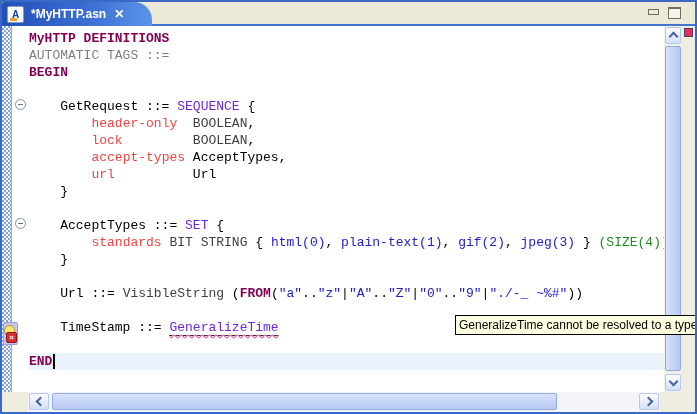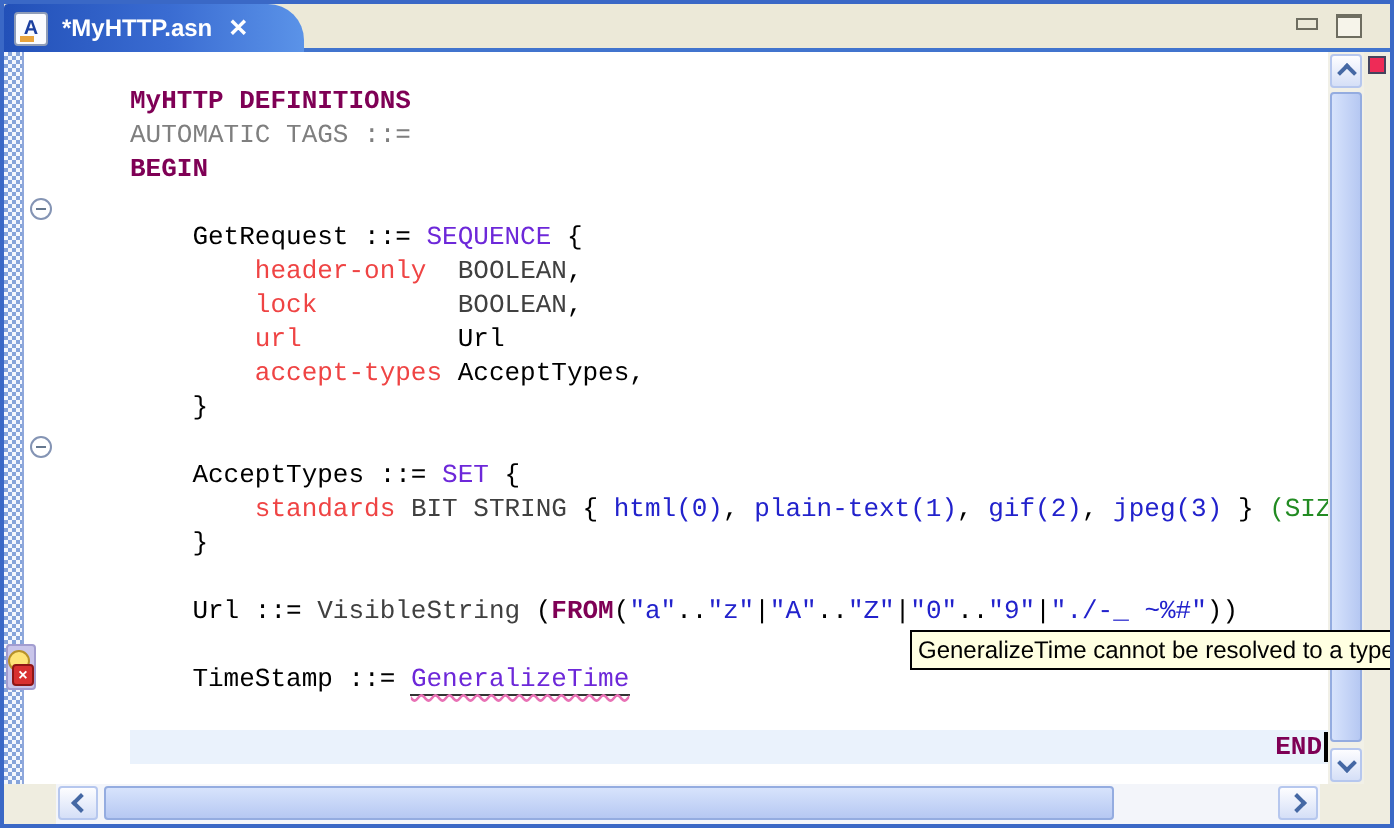--- a/index.html
+++ b/index.html
@@ -38,23 +38,23 @@
   .bulb i{display:block;position:absolute;left:2px;bottom:-3px;width:4px;height:3px;background:#B0B0A8;}
   .errbadge{position:absolute;right:0;bottom:1px;width:9px;height:9px;background:#D83030;
     border:1px solid #8E1616;border-radius:2px;color:#fff;font-size:8px;font-weight:bold;
     line-height:9px;text-align:center;font-family:"Liberation Sans",sans-serif;}
   .gutter{position:absolute;left:10px;top:0;bottom:0;width:17px;background:#fff;}
   .fold{position:absolute;left:3px;width:9px;height:9px;border:1px solid #8494B4;
     border-radius:50%;background:#fff;box-sizing:content-box;}
   .fold::after{content:"";position:absolute;left:2px;right:2px;top:4px;height:1px;background:#66788F;}
   .code{position:absolute;left:27px;top:0;right:31px;bottom:0;overflow:hidden;
     font-family:"Liberation Mono","DejaVu Sans Mono",monospace;font-size:13px;line-height:17px;
-    padding-top:16px;margin-left:36px;}
+    padding-top:4px;}
   .ln{height:17px;white-space:pre;}
-  .ln.cur{background:#EAF2FC;text-align:right;}
+  .ln.cur{background:#EAF2FC;}
   .c-k{color:#7F0055;font-weight:bold;}
   .c-g{color:#7F7F7F;}
   .c-f{color:#ef4444;}
   .c-a{color:#6d28d9;}
   .c-t{color:#404040;}
   .c-b{color:#2222CC;}
   .c-gn{color:#228B22;}
   .c-d{color:#000;}
   .c-e{color:#6d28d9;border-bottom:1px solid #333;
     text-decoration:underline wavy #E871B5;text-underline-offset:3px;}
@@ -123,22 +123,22 @@
       </div>
 
     <div class="code">
         <div class="ln"><span class="c-k">MyHTTP DEFINITIONS</span></div>
         <div class="ln"><span class="c-g">AUTOMATIC TAGS ::=</span></div>
         <div class="ln"><span class="c-k">BEGIN</span></div>
         <div class="ln"></div>
         <div class="ln"><span class="c-d">    GetRequest ::= </span><span class="c-a">SEQUENCE</span><span class="c-d"> {</span></div>
         <div class="ln"><span class="c-d">        </span><span class="c-f">header-only</span><span class="c-d">  </span><span class="c-t">BOOLEAN</span><span class="c-d">,</span></div>
         <div class="ln"><span class="c-d">        </span><span class="c-f">lock</span><span class="c-d">         </span><span class="c-t">BOOLEAN</span><span class="c-d">,</span></div>
+        <div class="ln"><span class="c-d">        </span><span class="c-f">accept-types</span><span class="c-d"> AcceptTypes,</span></div>
         <div class="ln"><span class="c-d">        </span><span class="c-f">url</span><span class="c-d">          Url</span></div>
-        <div class="ln"><span class="c-d">        </span><span class="c-f">accept-types</span><span class="c-d"> AcceptTypes,</span></div>
         <div class="ln"><span class="c-d">    }</span></div>
         <div class="ln"></div>
         <div class="ln"><span class="c-d">    AcceptTypes ::= </span><span class="c-a">SET</span><span class="c-d"> {</span></div>
         <div class="ln"><span class="c-d">        </span><span class="c-f">standards</span><span class="c-d"> </span><span class="c-t">BIT STRING</span><span class="c-d"> { </span><span class="c-b">html(0)</span><span class="c-d">, </span><span class="c-b">plain-text(1)</span><span class="c-d">, </span><span class="c-b">gif(2)</span><span class="c-d">, </span><span class="c-b">jpeg(3)</span><span class="c-d"> } </span><span class="c-gn">(SIZE(4))</span></div>
         <div class="ln"><span class="c-d">    }</span></div>
         <div class="ln"></div>
         <div class="ln"><span class="c-d">    Url ::= </span><span class="c-t">VisibleString</span><span class="c-d"> (</span><span class="c-k">FROM</span><span class="c-d">(</span><span class="c-b">"a"</span><span class="c-d">..</span><span class="c-b">"z"</span><span class="c-d">|</span><span class="c-b">"A"</span><span class="c-d">..</span><span class="c-b">"Z"</span><span class="c-d">|</span><span class="c-b">"0"</span><span class="c-d">..</span><span class="c-b">"9"</span><span class="c-d">|</span><span class="c-b">"./-_ ~%#"</span><span class="c-d">))</span></div>
         <div class="ln"></div>
         <div class="ln"><span class="c-d">    TimeStamp ::= </span><span class="c-e">GeneralizeTime</span></div>
         <div class="ln"></div>

